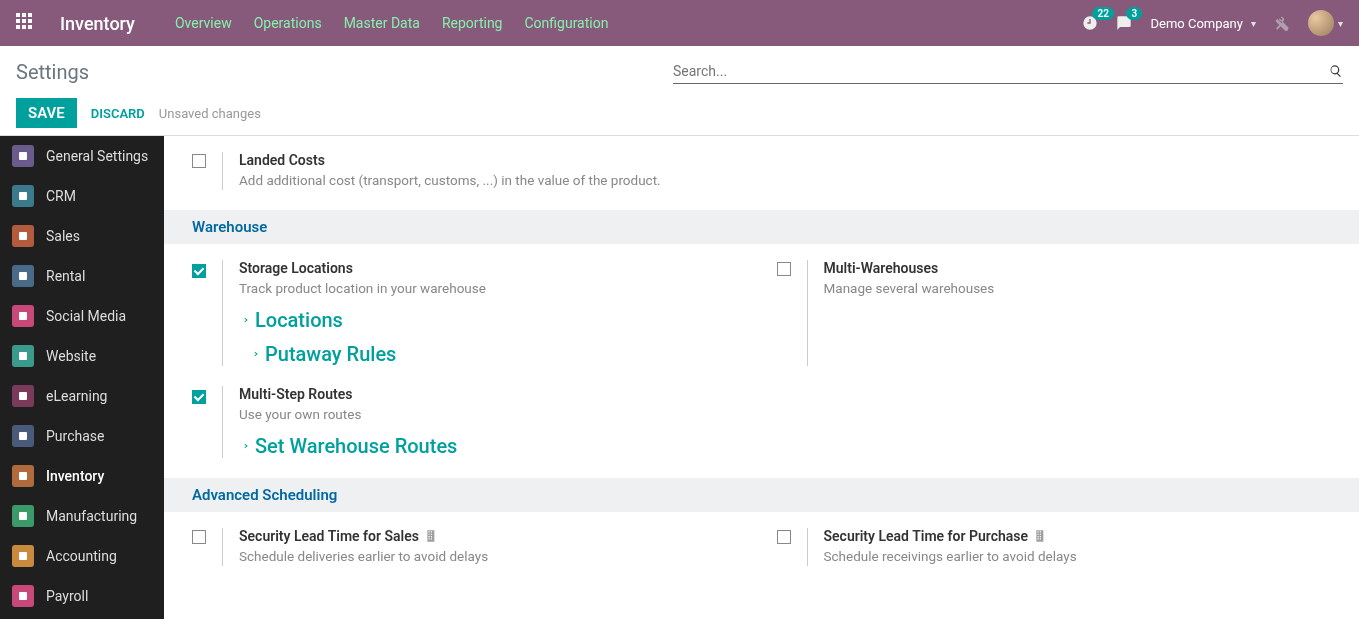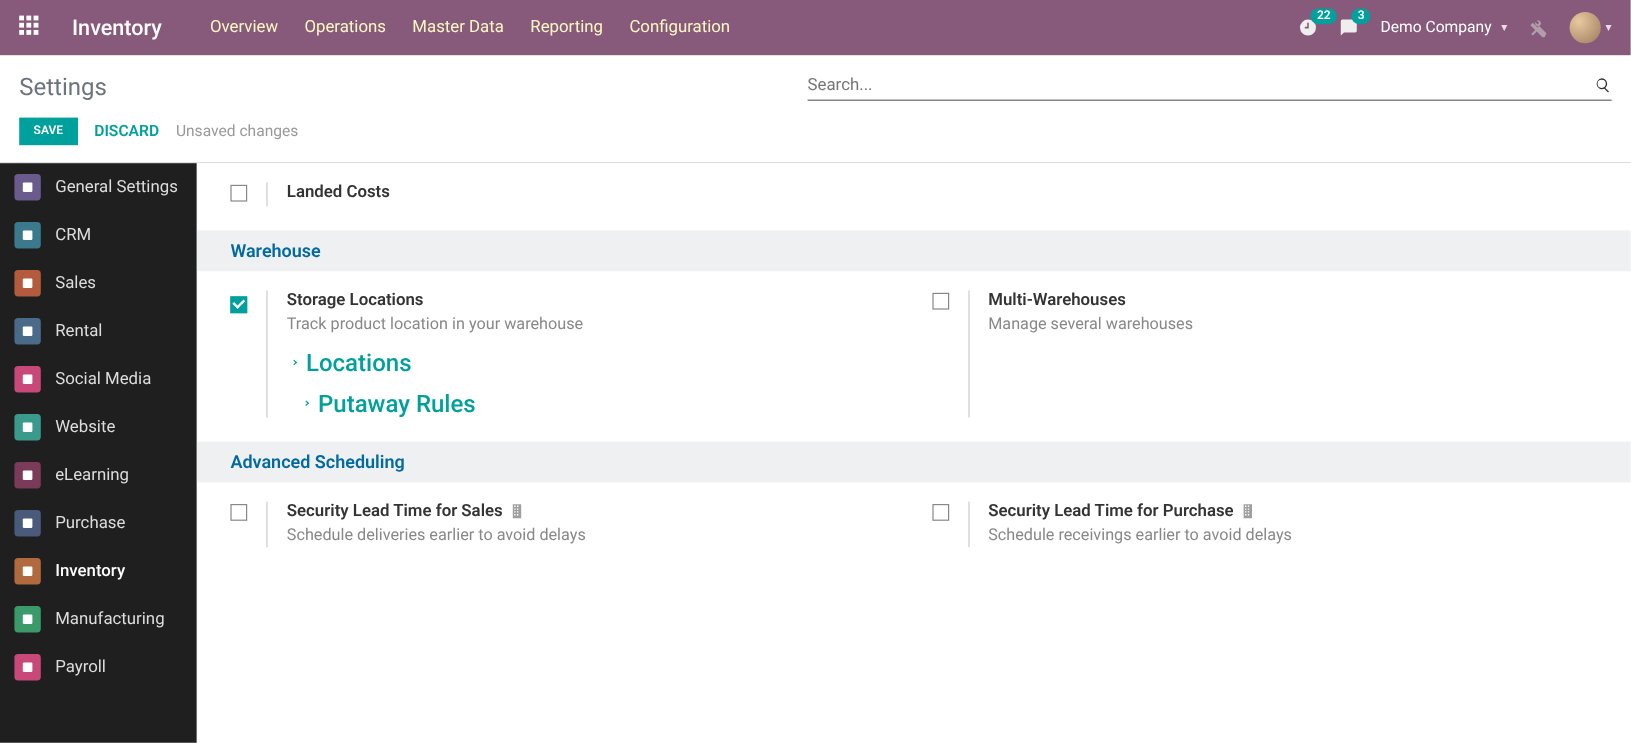--- a/index.html
+++ b/index.html
@@ -4,41 +4,41 @@
 <style>
 * { margin: 0; padding: 0; box-sizing: border-box; font-family: -apple-system, BlinkMacSystemFont, "Segoe UI", Roboto, "Helvetica Neue", Arial, sans-serif; }
 html, body { height: 100%; width: 100%; overflow: hidden; background: #fff; }
 
 
 .topnav { height: 46px; background: #875a7b; color: #fff; display: flex; align-items: center; padding: 0 16px; }
 .topnav .apps-icon { width: 20px; height: 20px; display: grid; grid-template-columns: repeat(3,4px); grid-template-rows: repeat(3,4px); gap: 2px; margin-right: 24px; cursor: pointer; }
 .topnav .apps-icon span { background: #fff; width: 4px; height: 4px; }
 .topnav .brand { font-size: 18px; font-weight: 500; margin-right: 40px; }
 .topnav .menu { display: flex; gap: 22px; font-size: 14px; }
-.topnav .menu a { color: #fef9c3; text-decoration: none; cursor: pointer; }
+.topnav .menu a { color: #86efac; text-decoration: none; cursor: pointer; }
 .topnav .spacer { flex: 1; }
 .topnav .right { display: flex; align-items: center; gap: 18px; font-size: 13px; }
 .topnav .badge-wrap { position: relative; display: flex; align-items: center; cursor: pointer; }
 .topnav .badge { position: absolute; top: -8px; left: 10px; background: #00a09d; color: #fff; font-size: 10px; border-radius: 8px; padding: 1px 5px; font-weight: 600; }
 .topnav .icon-sm { width: 16px; height: 16px; fill: #eee; }
 .topnav .company { cursor: pointer; display: flex; align-items: center; gap: 8px; }
 .topnav .caret { font-size: 10px; opacity: .8; }
 .topnav .tools-icon { opacity: .6; cursor: pointer; }
 .topnav .avatar { width: 26px; height: 26px; border-radius: 50%; background: radial-gradient(circle at 30% 30%, #e8c9a0, #9c7a5b); cursor: pointer; }
 .topnav .avatar-wrap { display:flex; align-items:center; gap:4px; cursor:pointer; }
 
 
 .controlbar { height: 90px; padding: 14px 16px 0 16px; border-bottom: 1px solid #ddd; }
 .controlbar .row1 { display: flex; align-items: center; }
 .controlbar .title { font-size: 20px; color: #6c757d; font-weight: 400; }
 .controlbar .search-wrap { margin-left: auto; width: 670px; border-bottom: 1px solid #666; display: flex; align-items: center; padding: 2px 0 4px 0; }
 .controlbar .search-wrap input { border: none; outline: none; width: 100%; font-size: 14px; color: #495057; background: transparent; }
 .controlbar .search-wrap .search-icon { width: 14px; height: 14px; fill: #333; cursor:pointer; }
 .controlbar .row2 { display: flex; align-items: center; gap: 14px; margin-top: 14px; font-size: 13px; }
-.controlbar .btn-save { background: #00a09d; color: #fff; border: none; padding: 6px 12px; font-weight: 600; font-size: 10px; cursor: pointer; }
+.controlbar .btn-save { background: #00a09d; color: #fff; border: none; padding: 6px 12px; font-weight: 600; font-size: 15px; cursor: pointer; }
 .controlbar .btn-discard { background: none; border: none; color: #00a09d; font-weight: 600; font-size: 13px; cursor: pointer; }
 .controlbar .status { color: #999; font-size: 13px; }
 
 
 .body { display: flex; height: calc(100% - 128px); }
 .sidebar { width: 164px; background: #1f1f1f; overflow-y: auto; position: relative; }
 .sidebar::-webkit-scrollbar{width:10px}
 .sidebar::-webkit-scrollbar-thumb{background:#888}
 .sidebar .item { display: flex; align-items: center; gap: 12px; padding: 9px 12px; color: #ddd; font-size: 14px; cursor: pointer; }
 .sidebar .item.active { color: #fff; font-weight: 500; }
@@ -210,37 +210,46 @@
       </div>
       <div class="item">
         <div class="app-icon" style="background: rgb(58, 154, 106);">
           <svg viewBox="0 0 24 24">
             <rect x="4" y="4" width="16" height="16" rx="2"></rect>
           </svg>
         </div>
         <span>Manufacturing</span>
       </div>
       <div class="item">
+        <div class="app-icon" style="background: rgb(201, 138, 61);">
+          <svg viewBox="0 0 24 24">
+            <rect x="4" y="4" width="16" height="16" rx="2"></rect>
+          </svg>
+        </div>
+        <span>Accounting</span>
+      </div>
+      <div class="item">
         <div class="app-icon" style="background: rgb(201, 72, 122);">
           <svg viewBox="0 0 24 24">
             <rect x="4" y="4" width="16" height="16" rx="2"></rect>
           </svg>
         </div>
         <span>Payroll</span>
       </div>
     </div>
 
   <div class="content">
 
     <div class="settings-row">
       <div class="settings-col half">
         <div class="check-col"><span class="check"></span></div>
         <div class="divider"></div>
         <div class="body-col">
           <div class="opt-title">Landed Costs</div>
+          <div class="opt-desc">Add additional cost (transport, customs, ...) in the value of the product.</div>
         </div>
       </div>
       <div class="settings-col half"></div>
     </div>
 
     <div class="section-header">Warehouse</div>
     <div class="settings-row">
       <div class="settings-col">
         <div class="check-col"><span class="check checked"></span></div>
         <div class="divider"></div>
@@ -268,20 +277,39 @@
       <div class="settings-col">
         <div class="check-col"><span class="check"></span></div>
         <div class="divider"></div>
         <div class="body-col">
           <div class="opt-title">Multi-Warehouses</div>
           <div class="opt-desc">Manage several warehouses</div>
         </div>
       </div>
     </div>
 
+    <div class="settings-row" style="padding-top:0;">
+      <div class="settings-col half">
+        <div class="check-col"><span class="check checked"></span></div>
+        <div class="divider"></div>
+        <div class="body-col">
+          <div class="opt-title">Multi-Step Routes</div>
+          <div class="opt-desc">Use your own routes</div>
+          <div class="link-row">
+            <span class="link">
+              <svg class="arrow" viewBox="0 0 24 24" fill="#00a09d">
+                  <path d="M5 12h12l-4-4 1.5-1.5L21 12l-6.5 5.5L13 16l4-4H5z"></path>
+                </svg>
+              <span>Set Warehouse Routes</span>
+            </span>
+          </div>
+        </div>
+      </div>
+      <div class="settings-col half"></div>
+    </div>
 
     <div class="section-header">Advanced Scheduling</div>
     <div class="settings-row">
       <div class="settings-col">
         <div class="check-col"><span class="check"></span></div>
         <div class="divider"></div>
         <div class="body-col">
           <div class="opt-title">
             <span>Security Lead Time for Sales</span>
             <svg class="building-icon" viewBox="0 0 24 24" fill="#777">

